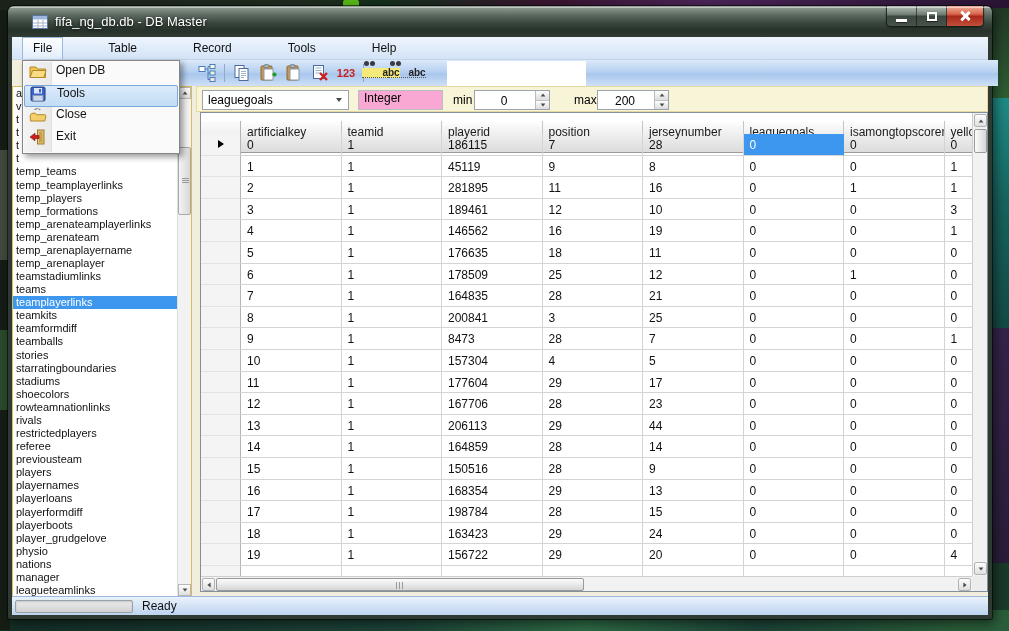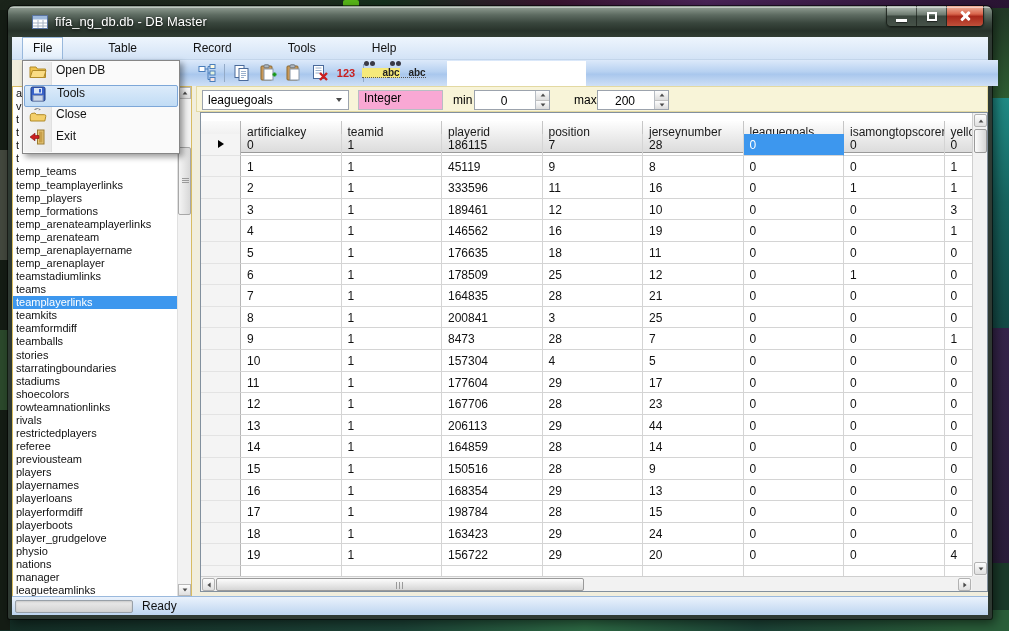--- a/index.html
+++ b/index.html
@@ -369,21 +369,21 @@
             <div class="g-cell">9</div>
             <div class="g-cell">8</div>
             <div class="g-cell">0</div>
             <div class="g-cell">0</div>
             <div class="g-cell">1</div>
           </div>
           <div class="g-row">
             <div class="g-rowhead"></div>
             <div class="g-cell">2</div>
             <div class="g-cell">1</div>
-            <div class="g-cell">333596</div>
+            <div class="g-cell">281895</div>
             <div class="g-cell">11</div>
             <div class="g-cell">16</div>
             <div class="g-cell">0</div>
             <div class="g-cell">1</div>
             <div class="g-cell">1</div>
           </div>
           <div class="g-row">
             <div class="g-rowhead"></div>
             <div class="g-cell">3</div>
             <div class="g-cell">1</div>

